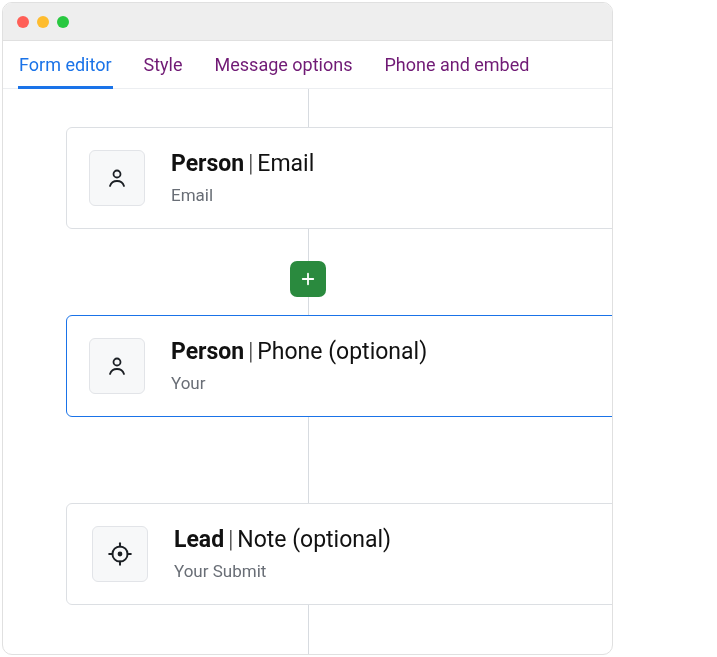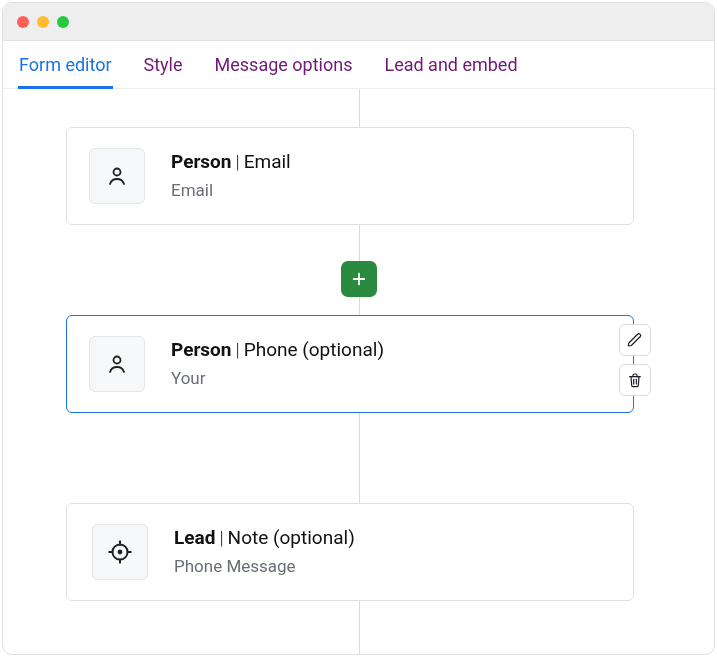--- a/index.html
+++ b/index.html
@@ -4,21 +4,21 @@
 <style>
   * { box-sizing: border-box; margin: 0; padding: 0; }
   body {
     font-family: -apple-system, BlinkMacSystemFont, "Segoe UI", Roboto, Helvetica, Arial, sans-serif;
     background: #fff;
     width: 717px;
     height: 657px;
     overflow: hidden;
   }
   .window {
-    width: 713px;
+    width: 611px;
     height: 653px;
     margin: 2px;
     border: 1px solid #e0e0e0;
     border-radius: 10px;
     background: #fff;
     overflow: hidden;
     display: flex;
     flex-direction: column;
     position: relative;
   }
@@ -103,21 +103,21 @@
     border: 1px solid #e2e4e8;
     border-radius: 6px;
     background: #f7f8f9;
     display: flex;
     align-items: center;
     justify-content: center;
     margin-right: 26px;
     flex-shrink: 0;
   }
   .card-text { flex: 1; line-height: 1.4; }
-  .card-title { font-size: 19px; color: #111; }
+  .card-title { font-size: 23px; color: #111; }
   .card-title .entity { font-weight: 700; }
   .card-title .sep { font-weight: 300; color: #222; margin: 0 4px; }
   .card-sub { font-size: 17px; color: #696e76; margin-top: 4px; }
 
   .add-btn {
     position: absolute;
     left: 50%;
     transform: translateX(-50%);
     width: 36px;
     height: 36px;
@@ -157,21 +157,21 @@
   <div class="titlebar">
     <div class="tl-dot tl-red"></div>
     <div class="tl-dot tl-yellow"></div>
     <div class="tl-dot tl-green"></div>
   </div>
 
   <div class="tabbar">
     <div class="tab active">Form editor</div>
     <div class="tab">Style</div>
     <div class="tab">Message options</div>
-    <div class="tab">Lead and embed</div>
+    <div class="tab">Phone and embed</div>
   </div>
 
   <div class="canvas">
     <div class="vline"></div>
 
     <div class="card" style="top:38px;">
       <div class="card-icon">
         <svg width="24" height="24" viewBox="0 0 24 24" fill="none" stroke="#1b1f24" stroke-width="1.8" stroke-linecap="round" stroke-linejoin="round">
           <circle cx="12" cy="8" r="3.5"></circle>
           <path d="M5 20c1.2-4 5-5 7-5s5.8 1 7 5"></path>
@@ -231,18 +231,18 @@
           <line x1="12" y1="2" x2="12" y2="5"></line>
           <line x1="12" y1="19" x2="12" y2="22"></line>
           <line x1="2" y1="12" x2="5" y2="12"></line>
           <line x1="19" y1="12" x2="22" y2="12"></line>
         </svg>
       </div>
       <div class="card-text">
         <div class="card-title">
           <span class="entity">Lead</span><span class="sep">|</span><span>Note (optional)</span>
         </div>
-        <div class="card-sub">Phone Message</div>
+        <div class="card-sub">Your Submit</div>
       </div>
     </div>
 
   </div>
 </div>
 
 </body></html>

